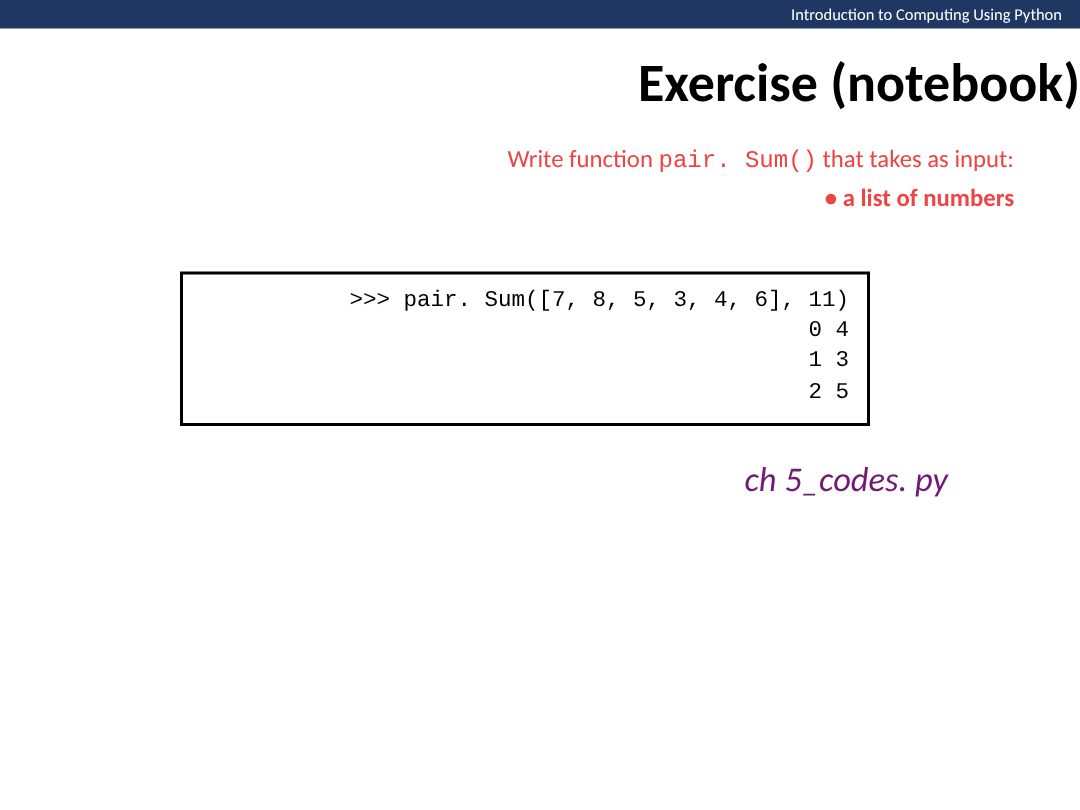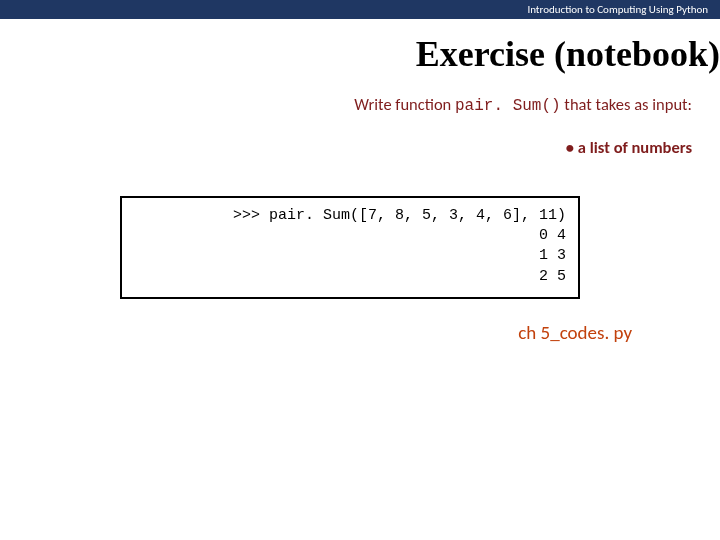--- a/index.html
+++ b/index.html
@@ -10,47 +10,47 @@
       text-align: right;
       padding: 3px 12px 3px 0;
       font-size: 11px;
       font-weight: 400;
     }
     .title {
       font-size: 36px;
       font-weight: 700;
       color: #000;
       padding: 14px 0 18px 44px;
-      font-family: Liberation Serif, serif;
     }
     .body-text {
-      padding: 0 28px;
+      padding: 0 44px;
       font-size: 16.5px;
-      color: #7f1d1d;
+      color: #ef4444;
       line-height: 1.35;
     }
     .body-text .mono { font-family: "Courier New", monospace; font-size: 16px; }
-    .body-text ul { list-style: none; padding-left: 42px; margin: 18px 0; }
+    .body-text ul { list-style: none; padding-left: 42px; margin: 2px 0; }
     .body-text ul li::before { content: "• "; }
     .body-text ul li { font-weight: 700; }
     .code-block {
       margin: 38px 0 0 120px;
       width: 460px;
       border: 2px solid #000;
       padding: 8px 12px 10px 28px;
       font-family: "Courier New", monospace;
       font-size: 15px;
       line-height: 1.35;
       white-space: pre;
     }
     .footer-ref {
       text-align: right;
       padding: 22px 88px 0 0;
-      font-size: 19px;
-      color: #c2410c;
+      font-size: 23px;
+      color: #701a75;
+      font-style: italic;
     }
   </style>
 </head>
 <body>
 
 <div class="header-bar">
   <span>Introduction to Computing Using Python</span>
 </div>
 
 <h1 class="title">Exercise (notebook)</h1>

